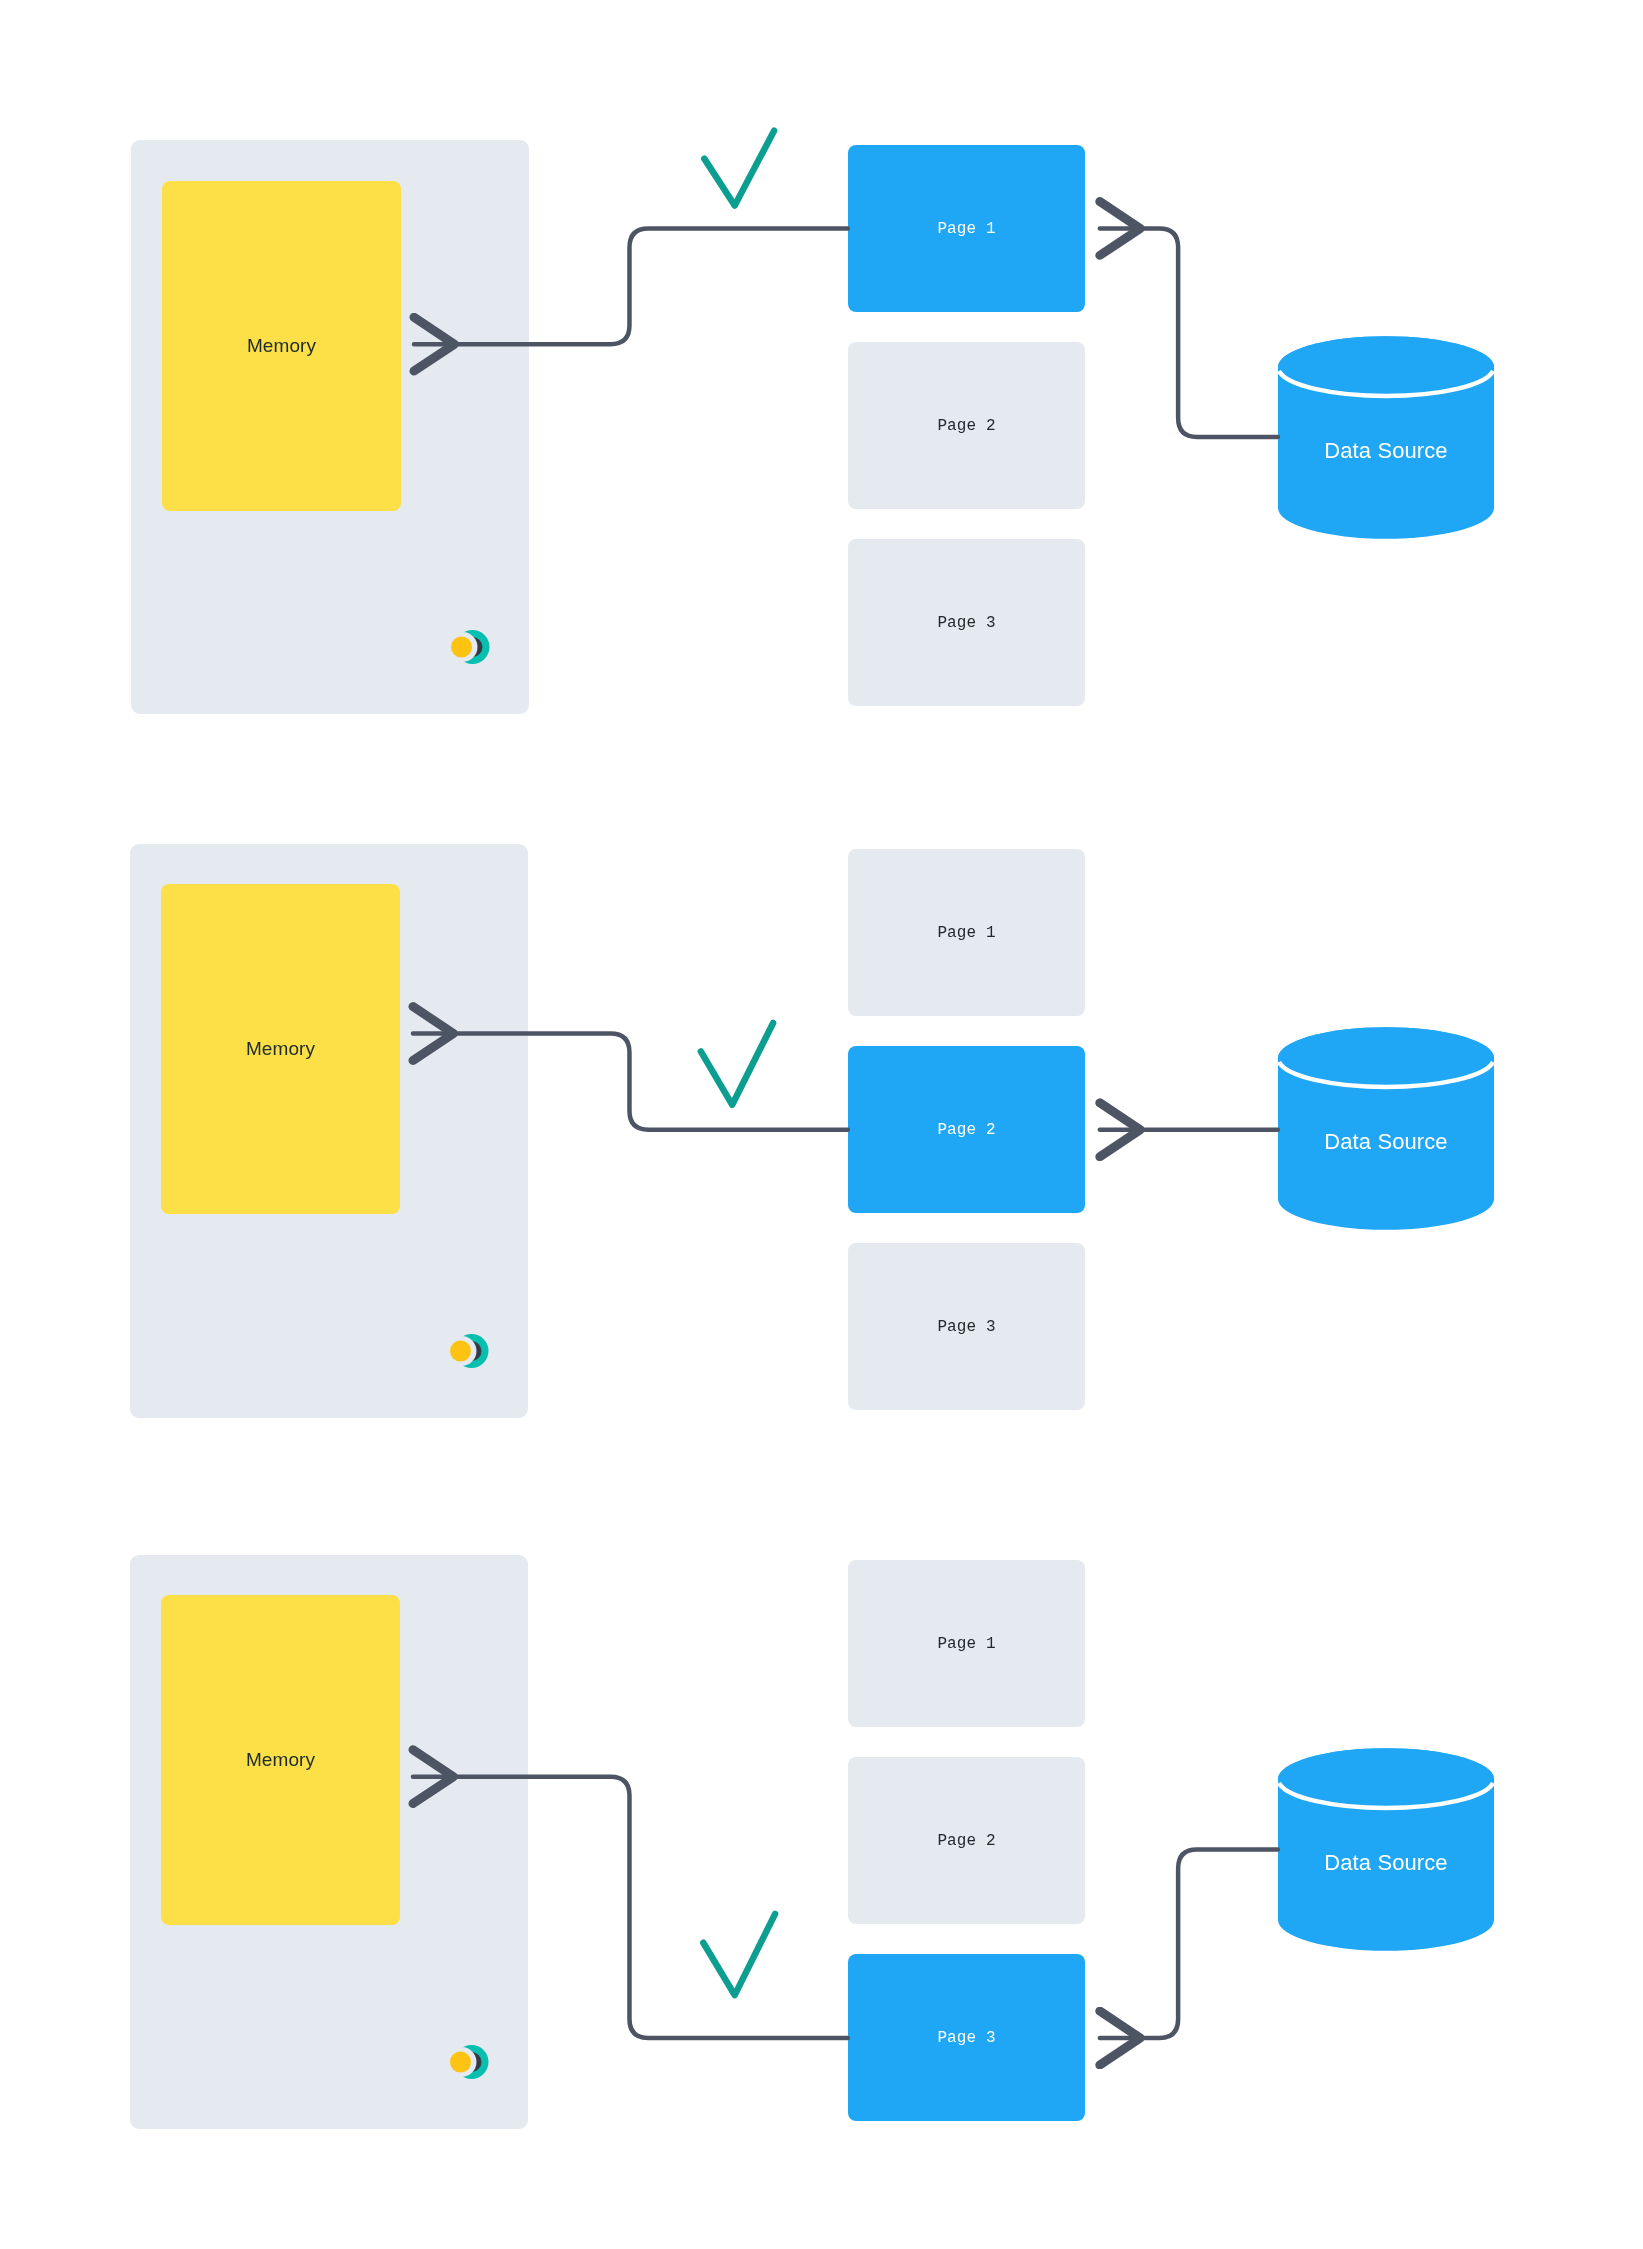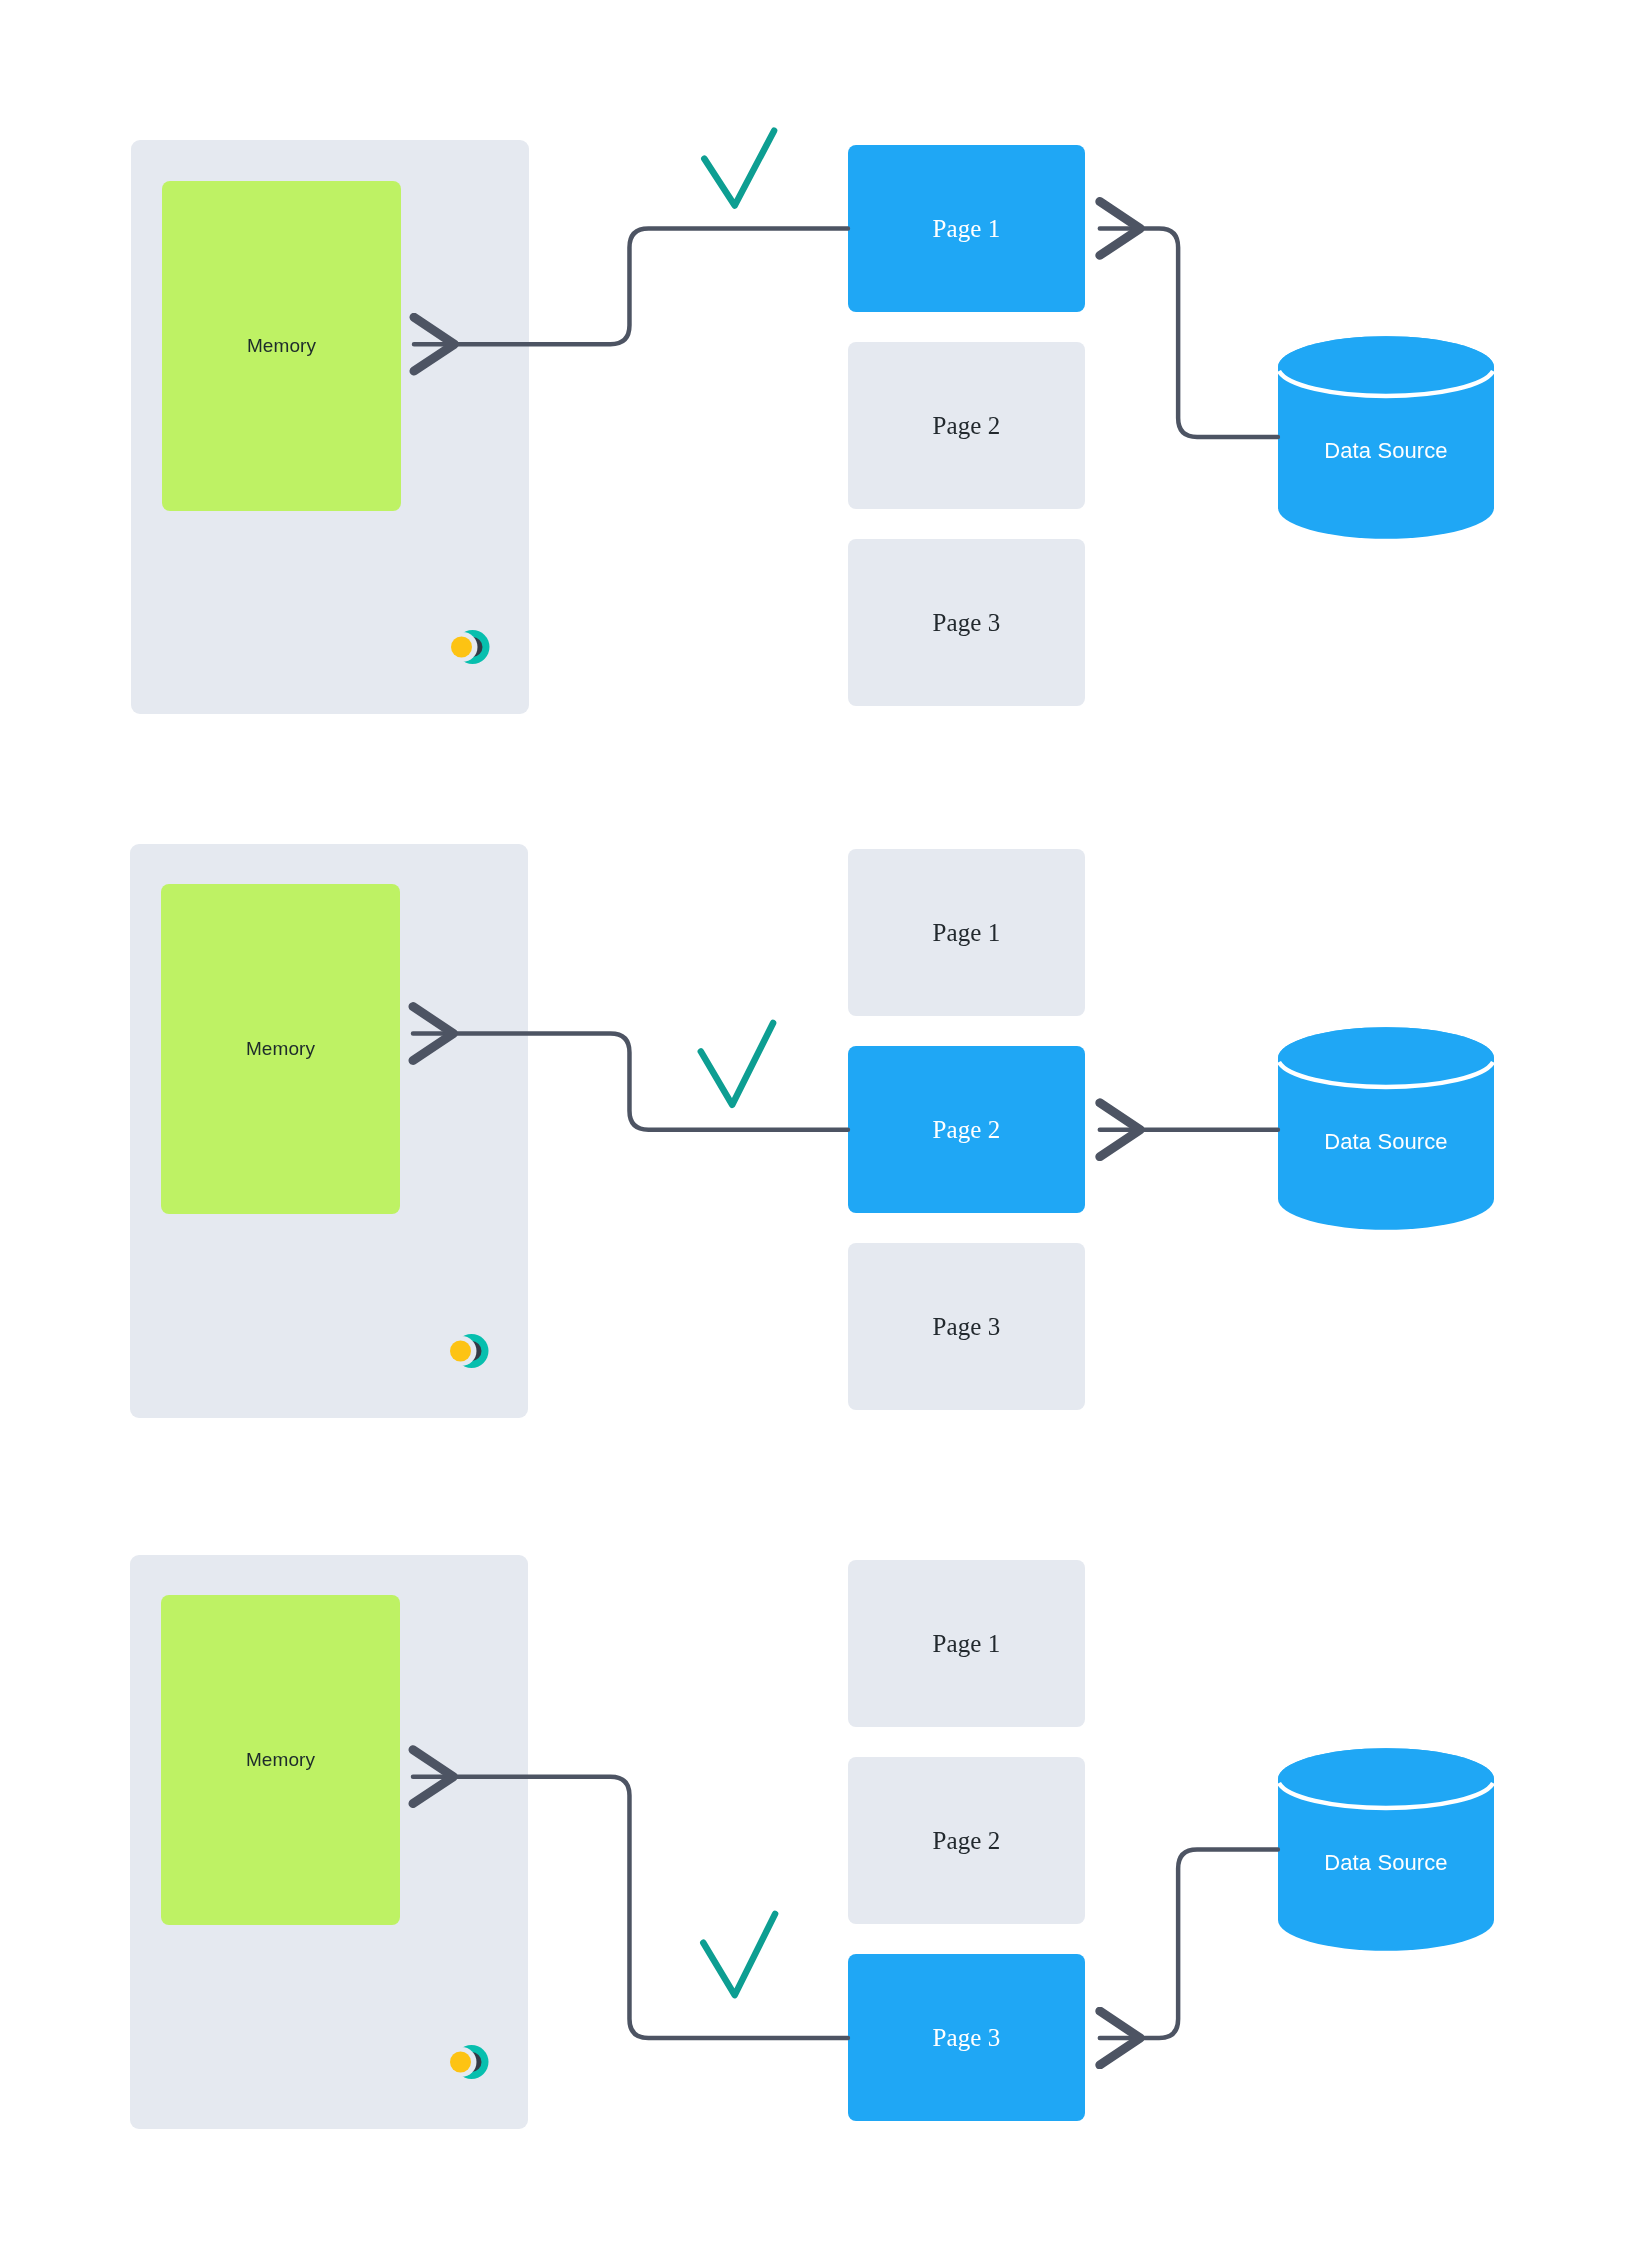--- a/index.html
+++ b/index.html
@@ -26,21 +26,21 @@
     width: 1644px;
   }
   
   .memory-panel {
     position: absolute;
     background: #e5e9f0;
     border-radius: 9px;
   }
   .memory-box {
     position: absolute;
-    background: #bef264;
+    background: #fde047;
     border-radius: 8px;
     display: flex;
     align-items: center;
     justify-content: center;
   }
   .memory-label {
     font-size: 19px;
     color: #1d2b2b;
     letter-spacing: 0.1px;
     font-family: "Liberation Sans", sans-serif;
@@ -59,22 +59,22 @@
     align-items: center;
     justify-content: center;
   }
   .page-box.inactive {
     background: #e5e9f0;
   }
   .page-box.active {
     background: #1fa7f5;
   }
   .page-label {
-    font-size: 25px;
-    font-family: Liberation Serif, serif;
+    font-size: 16px;
+    font-family: Liberation Mono, monospace;
     letter-spacing: 0.1px;
   }
   .page-box.inactive .page-label { color: #22292e; }
   .page-box.active .page-label { color: #ffffff; }
 
   
   .datasource {
     position: absolute;
   }
   .ds-label {

